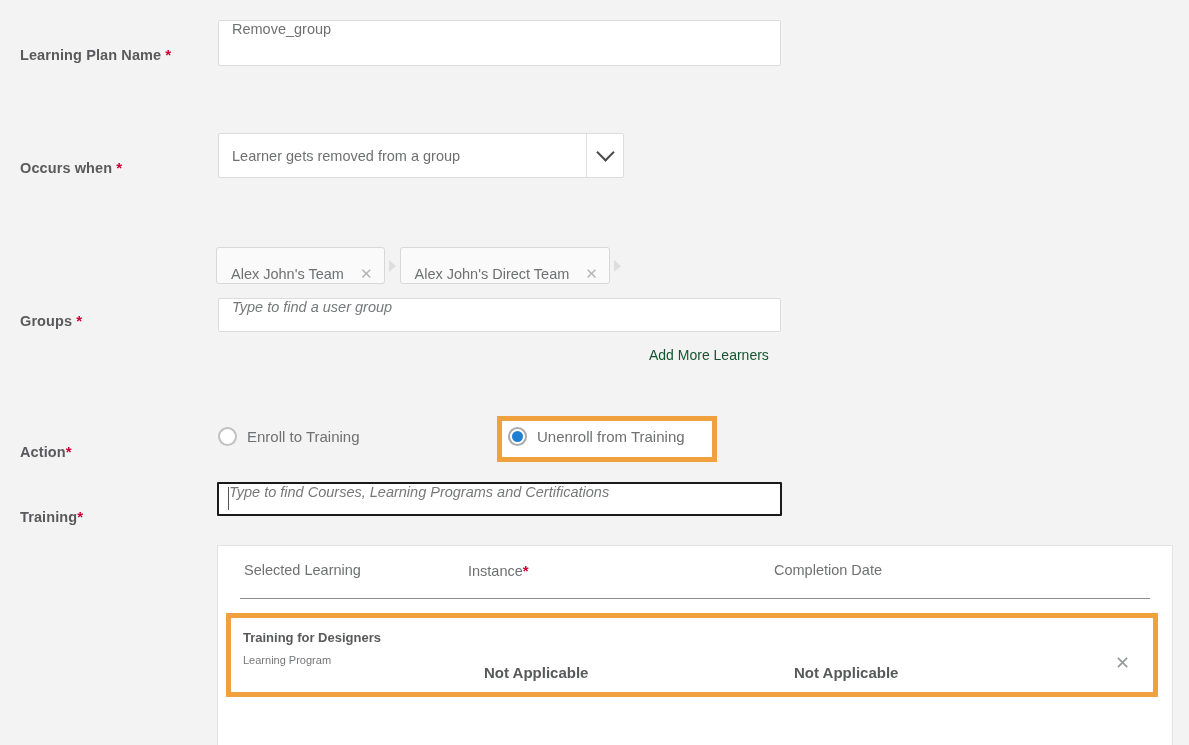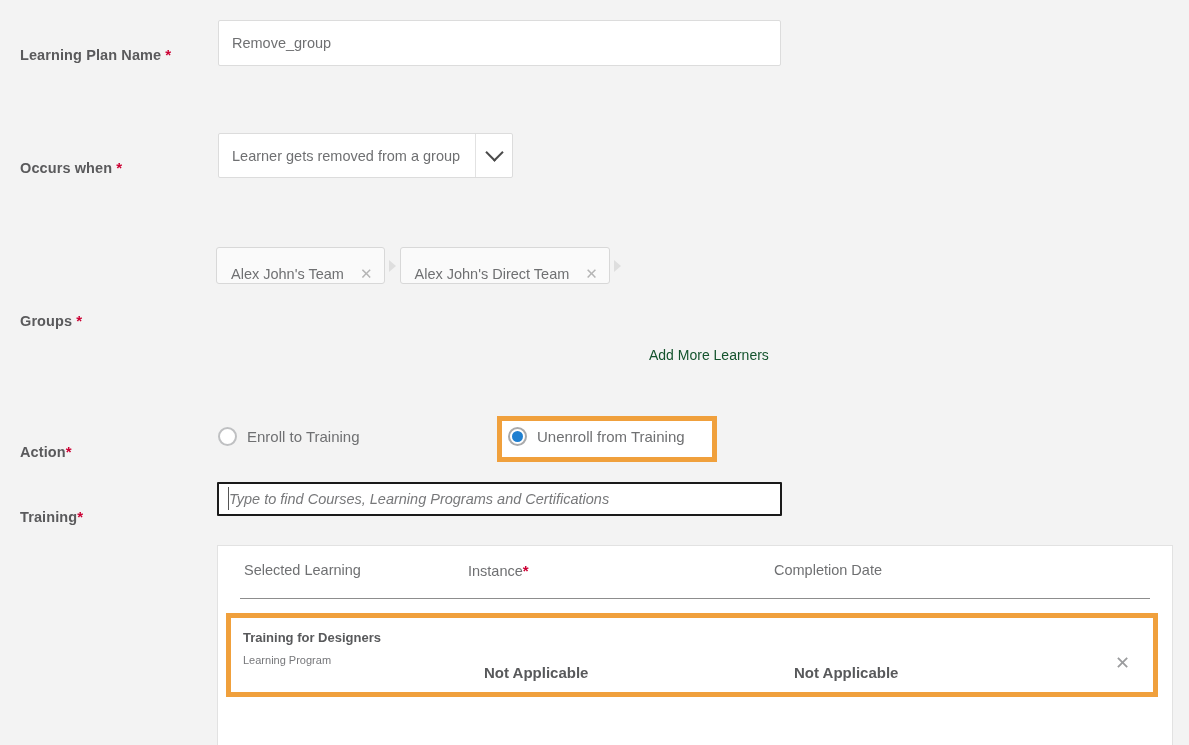--- a/index.html
+++ b/index.html
@@ -44,38 +44,37 @@
     position: absolute;
     box-sizing: border-box;
     background: #ffffff;
     border: 1px solid #dcdcdc;
     border-radius: 2px;
     font-family: "Liberation Sans", sans-serif;
     font-size: 14.5px;
     color: #6f7072;
     padding: 0 13px;
     display: flex;
-    align-items: center;
   }
   .text-input.placeholder-italic {
     font-style: italic;
     color: #77787a;
   }
 
   
   #plan-name-input {
     left: 218px; top: 20px;
     width: 563px; height: 46px;
   }
 
   
   #occurs-select {
     position: absolute;
     left: 218px; top: 133px;
-    width: 295px; height: 45px;
+    width: 406px; height: 45px;
     box-sizing: border-box;
     background: #fff;
     border: 1px solid #dcdcdc;
     border-radius: 2px;
     display: flex;
     align-items: stretch;
   }
   #occurs-select .sel-value {
     flex: 1;
     display: flex;
@@ -316,20 +315,23 @@
       <span class="chip-x">✕</span>
     </div>
     <span class="chip-caret"></span>
     <div class="chip">
       <span>Alex John's Direct Team</span>
       <span class="chip-x">✕</span>
     </div>
     <span class="chip-caret"></span>
   </div>
 
+  <div class="text-input placeholder-italic" id="group-search-input">
+    <span>Type to find a user group</span>
+  </div>
 
   <div id="add-more-learners">Add More Learners</div>
 
   <div class="field-label" style="left:20px; top:443px;">
     <span>Action</span><span class="req tight">*</span>
   </div>
 
   <div id="unenroll-highlight"></div>
 
   <div class="radio-opt" id="radio-enroll">

